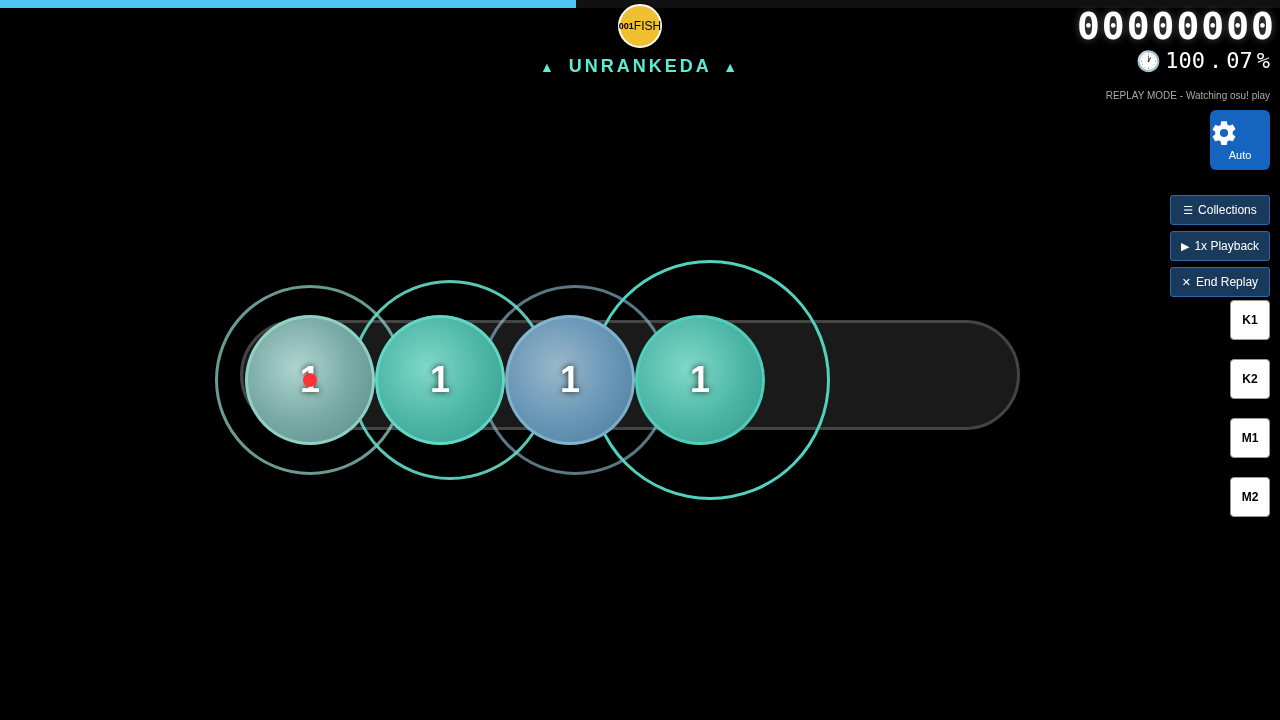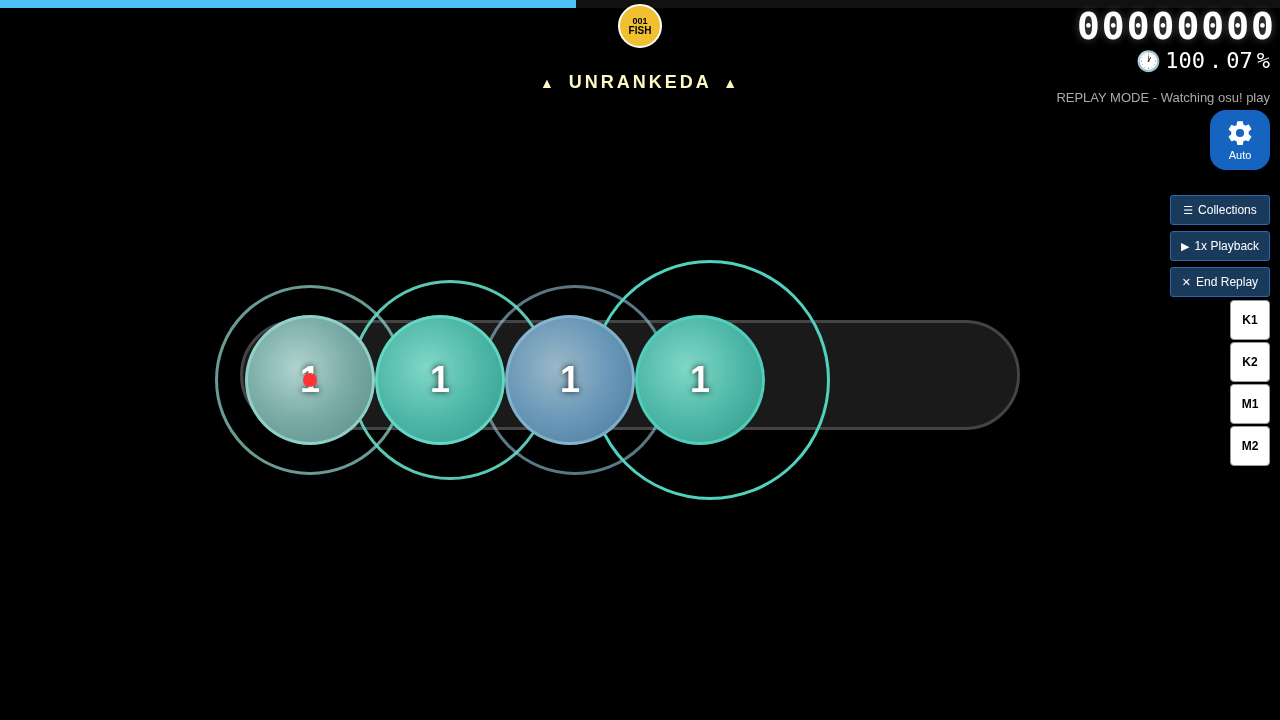--- a/index.html
+++ b/index.html
@@ -31,45 +31,45 @@
     #player-avatar {
       position: absolute;
       top: 4px;
       left: 50%;
       transform: translateX(-50%);
       width: 44px;
       height: 44px;
       background: #f0c030;
       border-radius: 50%;
       display: flex;
-      flex-direction: column;
+      flex-direction: row;
       align-items: center;
       justify-content: center;
       border: 2px solid #fff;
     }
     #player-avatar .avatar-id {
       font-size: 9px;
       font-weight: bold;
       color: #000;
       line-height: 1;
     }
     #player-avatar .avatar-name {
-      font-size: 10px;
-      font-weight: bold;
+      font-size: 12px;
+      font-weight: normal;
       color: #000;
       line-height: 1;
     }
 
     
     #map-title {
       position: absolute;
-      top: 72px;
+      top: 56px;
       left: 50%;
       transform: translateX(-50%);
-      color: #fef9c3;
+      color: #5eead4;
       font-size: 18px;
       font-weight: bold;
       letter-spacing: 3px;
       white-space: nowrap;
     }
     #map-title::before {
       content: '▲';
       margin-right: 4px;
       font-size: 14px;
     }
@@ -107,37 +107,36 @@
     #accuracy-display .clock-icon {
       font-size: 20px;
     }
 
     
     #replay-mode-text {
       position: absolute;
       top: 90px;
       right: 10px;
       color: #aaa;
-      font-size: 13px;
+      font-size: 10px;
     }
 
     
     #auto-button {
       position: absolute;
       top: 110px;
       right: 10px;
       width: 60px;
       height: 60px;
       background: #1565c0;
       border: none;
-      border-radius: 16px;
+      border-radius: 6px;
       cursor: pointer;
       display: flex;
       flex-direction: column;
-      align-items: center;
       justify-content: center;
       color: #fff;
       margin-left: 44px;
     }
     #auto-button .gear-svg {
       width: 28px;
       height: 28px;
     }
     #auto-button .auto-label {
       font-size: 11px;
@@ -173,21 +172,21 @@
       font-size: 11px;
     }
 
     
     #key-indicators {
       position: absolute;
       right: 10px;
       top: 300px;
       display: flex;
       flex-direction: column;
-      gap: 2px;
+      gap: 19px;
     }
     .key-btn {
       width: 40px;
       height: 40px;
       background: #fff;
       border: 1px solid #999;
       border-radius: 4px;
       display: flex;
       align-items: center;
       justify-content: center;

